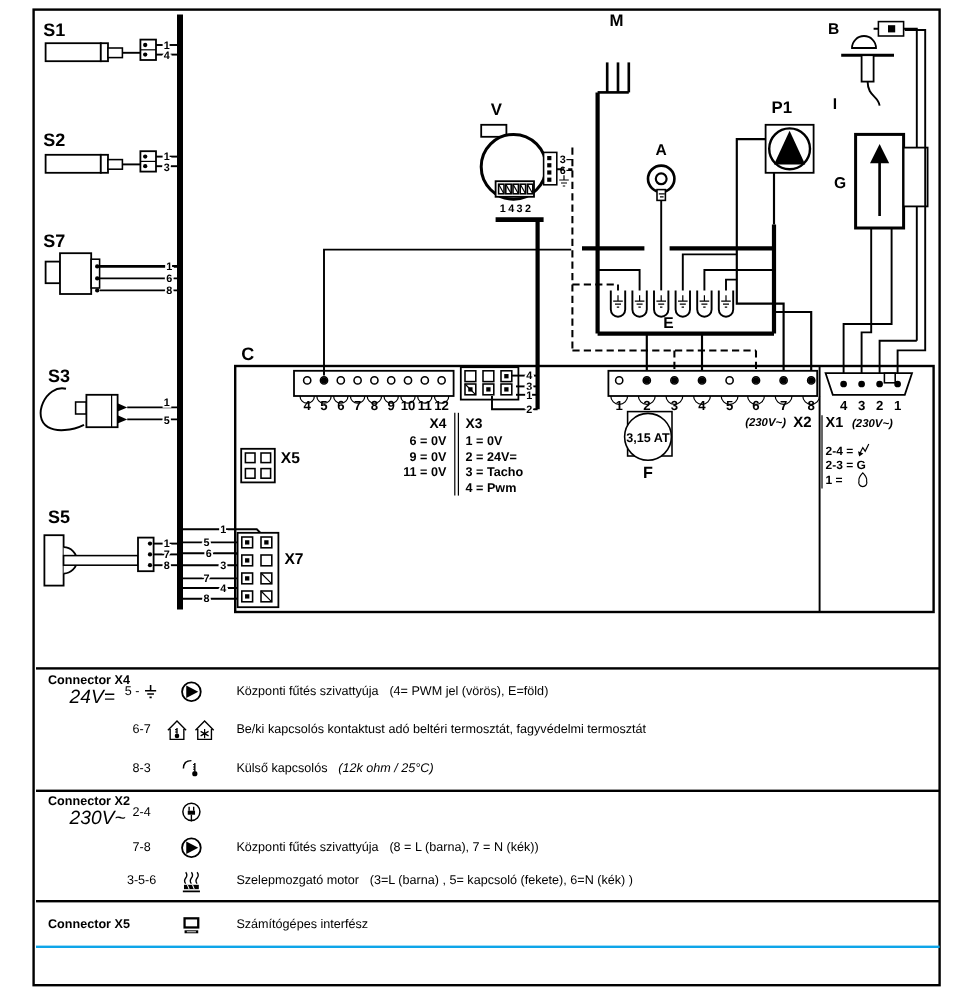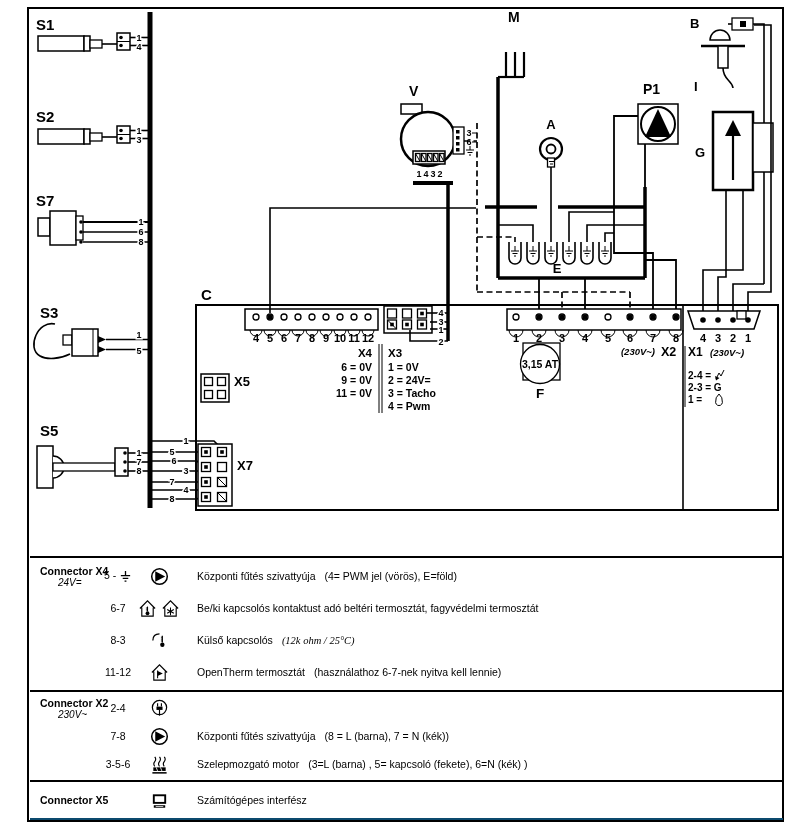--- a/index.html
+++ b/index.html
@@ -18,33 +18,33 @@
   .w18{stroke:#000;stroke-width:1.8;fill:none;}
   .thick{stroke:#000;stroke-width:3.5;fill:none;}
   .dash{stroke:#000;stroke-width:1.7;fill:none;stroke-dasharray:6,3.5;}
   .sh{fill:#fff;stroke:#000;stroke-width:1.5;}
   .sh13{fill:#fff;stroke:#000;stroke-width:1.3;}
   .thin{stroke:#000;stroke-width:1;fill:none;}
   .dot{fill:#000;stroke:none;}
   
   .legend{position:absolute;left:30px;top:556px;width:753px;font-size:10.5px;}
   .lgroup{border-top:2px solid #000;padding:2px 0;}
-  .lgroup.last{border-bottom:2px solid #0c4a6e;}
+  .lgroup.last{border-bottom:2px solid #0ea5e9;}
   .lrow{display:grid;grid-template-columns:70px 36px 46px 1fr;align-items:center;}
   .g1 .lrow{min-height:32px;}
   .g2 .lrow{min-height:28px;}
   .g3 .lrow{min-height:32px;}
   .c1{padding-left:10px;}
   .hdr{font-weight:bold;white-space:nowrap;}
-  .sub{font-style:italic;font-size:10px;padding-left:18px;}
+  .sub{font-style:italic;font-size:16px;padding-left:18px;}
   .c2{text-align:center;white-space:nowrap;}
   .c3{display:flex;justify-content:center;gap:4px;align-items:center;}
   .c4{padding-left:15px;}
   .c4 .note{margin-left:9px;}
-  .c4 .note.it{font-style:italic;font-family:Liberation Serif, serif;}
+  .c4 .note.it{font-style:italic;}
   .icn{display:inline-block;vertical-align:middle;}
 </style>
 </head>
 <body>
 
 <div class="page-border"></div>
 
 <svg width="811" height="555" viewBox="0 0 811 555" style="position:absolute;left:0;top:0;">
 
   <line x1="150" y1="12" x2="150" y2="508" stroke="#000" stroke-width="5"></line>
@@ -468,32 +468,20 @@
       <div class="c3">
         <svg class="icn" width="19" height="19" viewBox="0 0 20 20">
             <path d="M3,10 Q3,3 10,3" fill="none" stroke="#000" stroke-width="1.3"></path>
             <line x1="13" y1="5" x2="13" y2="12" stroke="#000" stroke-width="1.2"></line>
             <path d="M11.5,6.5 H13 M11.5,8.5 H13 M11.5,10.5 H13" stroke="#000" stroke-width="0.9"></path>
             <circle cx="13" cy="14.5" r="2.3" fill="#000"></circle>
           </svg>
       </div>
       <div class="c4"><span>Külső kapcsolós</span><span class="note it">(12k ohm / 25°C)</span></div>
     </div>
-    <div class="lrow">
-      <div class="c1"></div>
-      <div class="c2">11-12</div>
-      <div class="c3">
-        <svg class="icn" width="19" height="19" viewBox="0 0 20 20">
-            <path d="M2,10 L10,2 L18,10 M4,9 V18 H16 V9" fill="none" stroke="#000" stroke-width="1.2"></path>
-            <line x1="8" y1="8" x2="8" y2="16" stroke="#000" stroke-width="1.1"></line>
-            <path d="M8,8.5 L13.5,11 L8,13.8 Z" fill="#000"></path>
-          </svg>
-      </div>
-      <div class="c4"><span>OpenTherm termosztát</span><span class="note">(használathoz 6-7-nek nyitva kell lennie)</span></div>
-    </div>
   </div>
 
   <div class="lgroup g2">
     <div class="lrow">
       <div class="c1">
         <div class="hdr">Connector X2</div>
         <div class="sub">230V~</div>
       </div>
       <div class="c2">2-4</div>
       <div class="c3">

